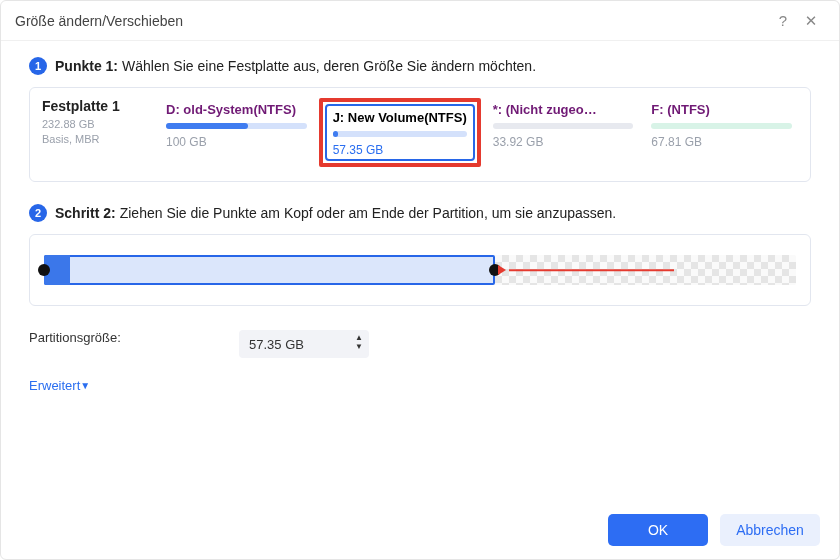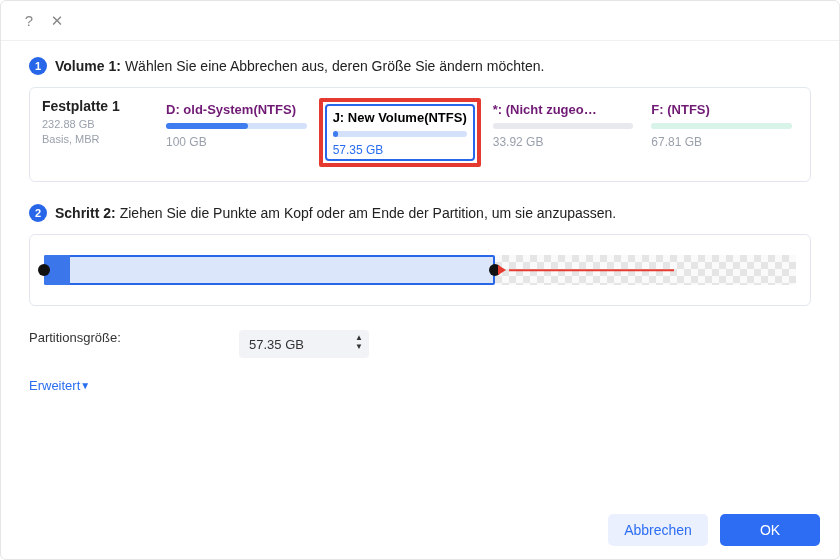--- a/index.html
+++ b/index.html
@@ -47,30 +47,31 @@
   .adv .tri { font-size:10px;}
   .footer { position:absolute; bottom:14px; right:20px; display:flex; gap:12px;}
   .btn { min-width:100px; height:32px; border:none; border-radius:5px; font-size:14px; cursor:pointer;}
   .btn.primary { background:#2d6df3; color:#fff;}
   .btn.secondary { background:#eaf0fd; color:#2d6df3;}
 </style>
 </head>
 <body>
 
 <div class="titlebar">
+  <div class="title">Größe ändern/Verschieben</div>
   <div class="ticon">?</div>
   <div class="ticon">✕</div>
 </div>
 
 <div class="content">
 
   <div class="step-line">
     <span class="step-badge">1</span>
-    <b>Volume 1:</b>
-    <span>Wählen Sie eine Abbrechen aus, deren Größe Sie ändern möchten.</span>
+    <b>Punkte 1:</b>
+    <span>Wählen Sie eine Festplatte aus, deren Größe Sie ändern möchten.</span>
   </div>
 
   <div class="disk-card">
     <div class="disk-head">
       <div class="dname">Festplatte 1</div>
       <div class="dmeta">
         <div>232.88 GB</div>
         <div>Basis, MBR</div>
       </div>
     </div>
@@ -145,15 +146,15 @@
   </div>
 
   <div class="adv">
     <span>Erweitert</span>
     <span class="tri">▼</span>
   </div>
 
 </div>
 
 <div class="footer">
+  <button class="btn primary">OK</button>
   <button class="btn secondary">Abbrechen</button>
-  <button class="btn primary">OK</button>
 </div>
 
 </body></html>

